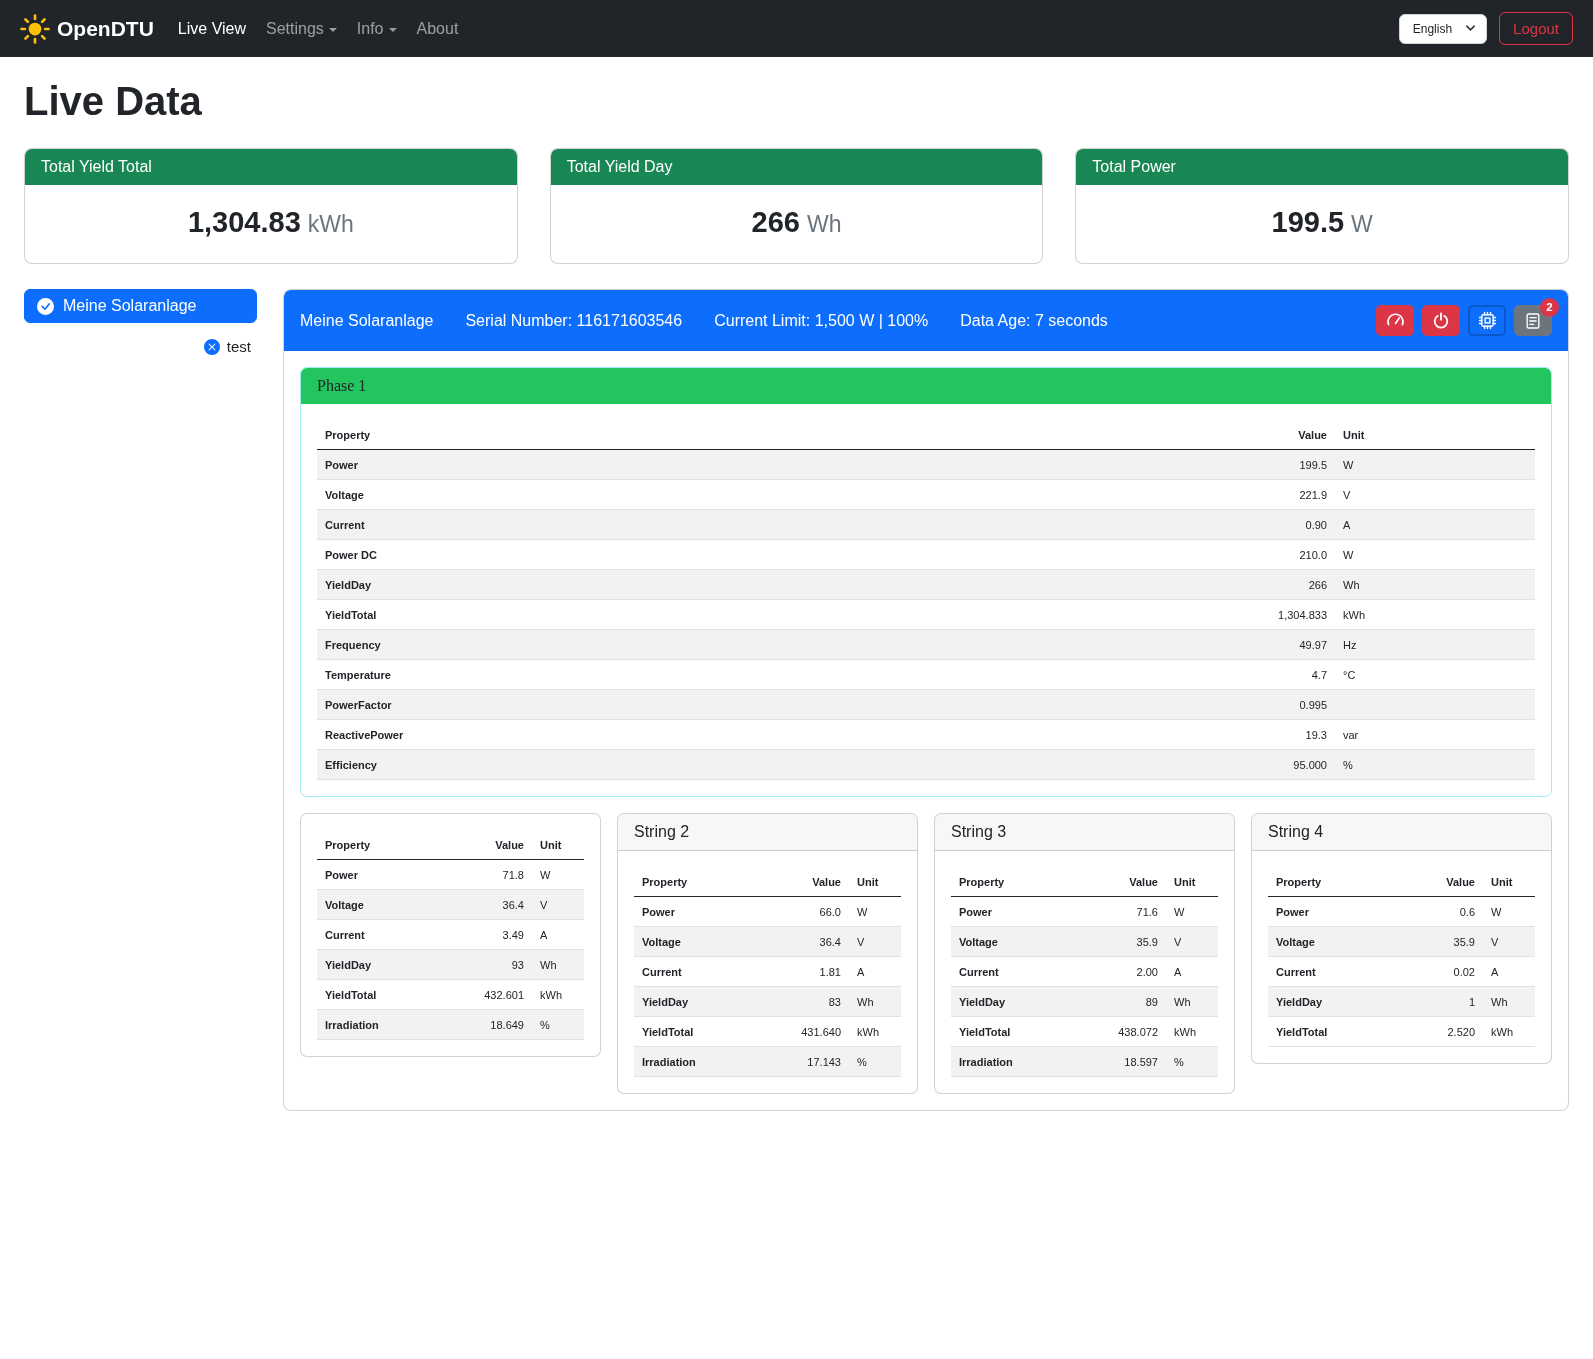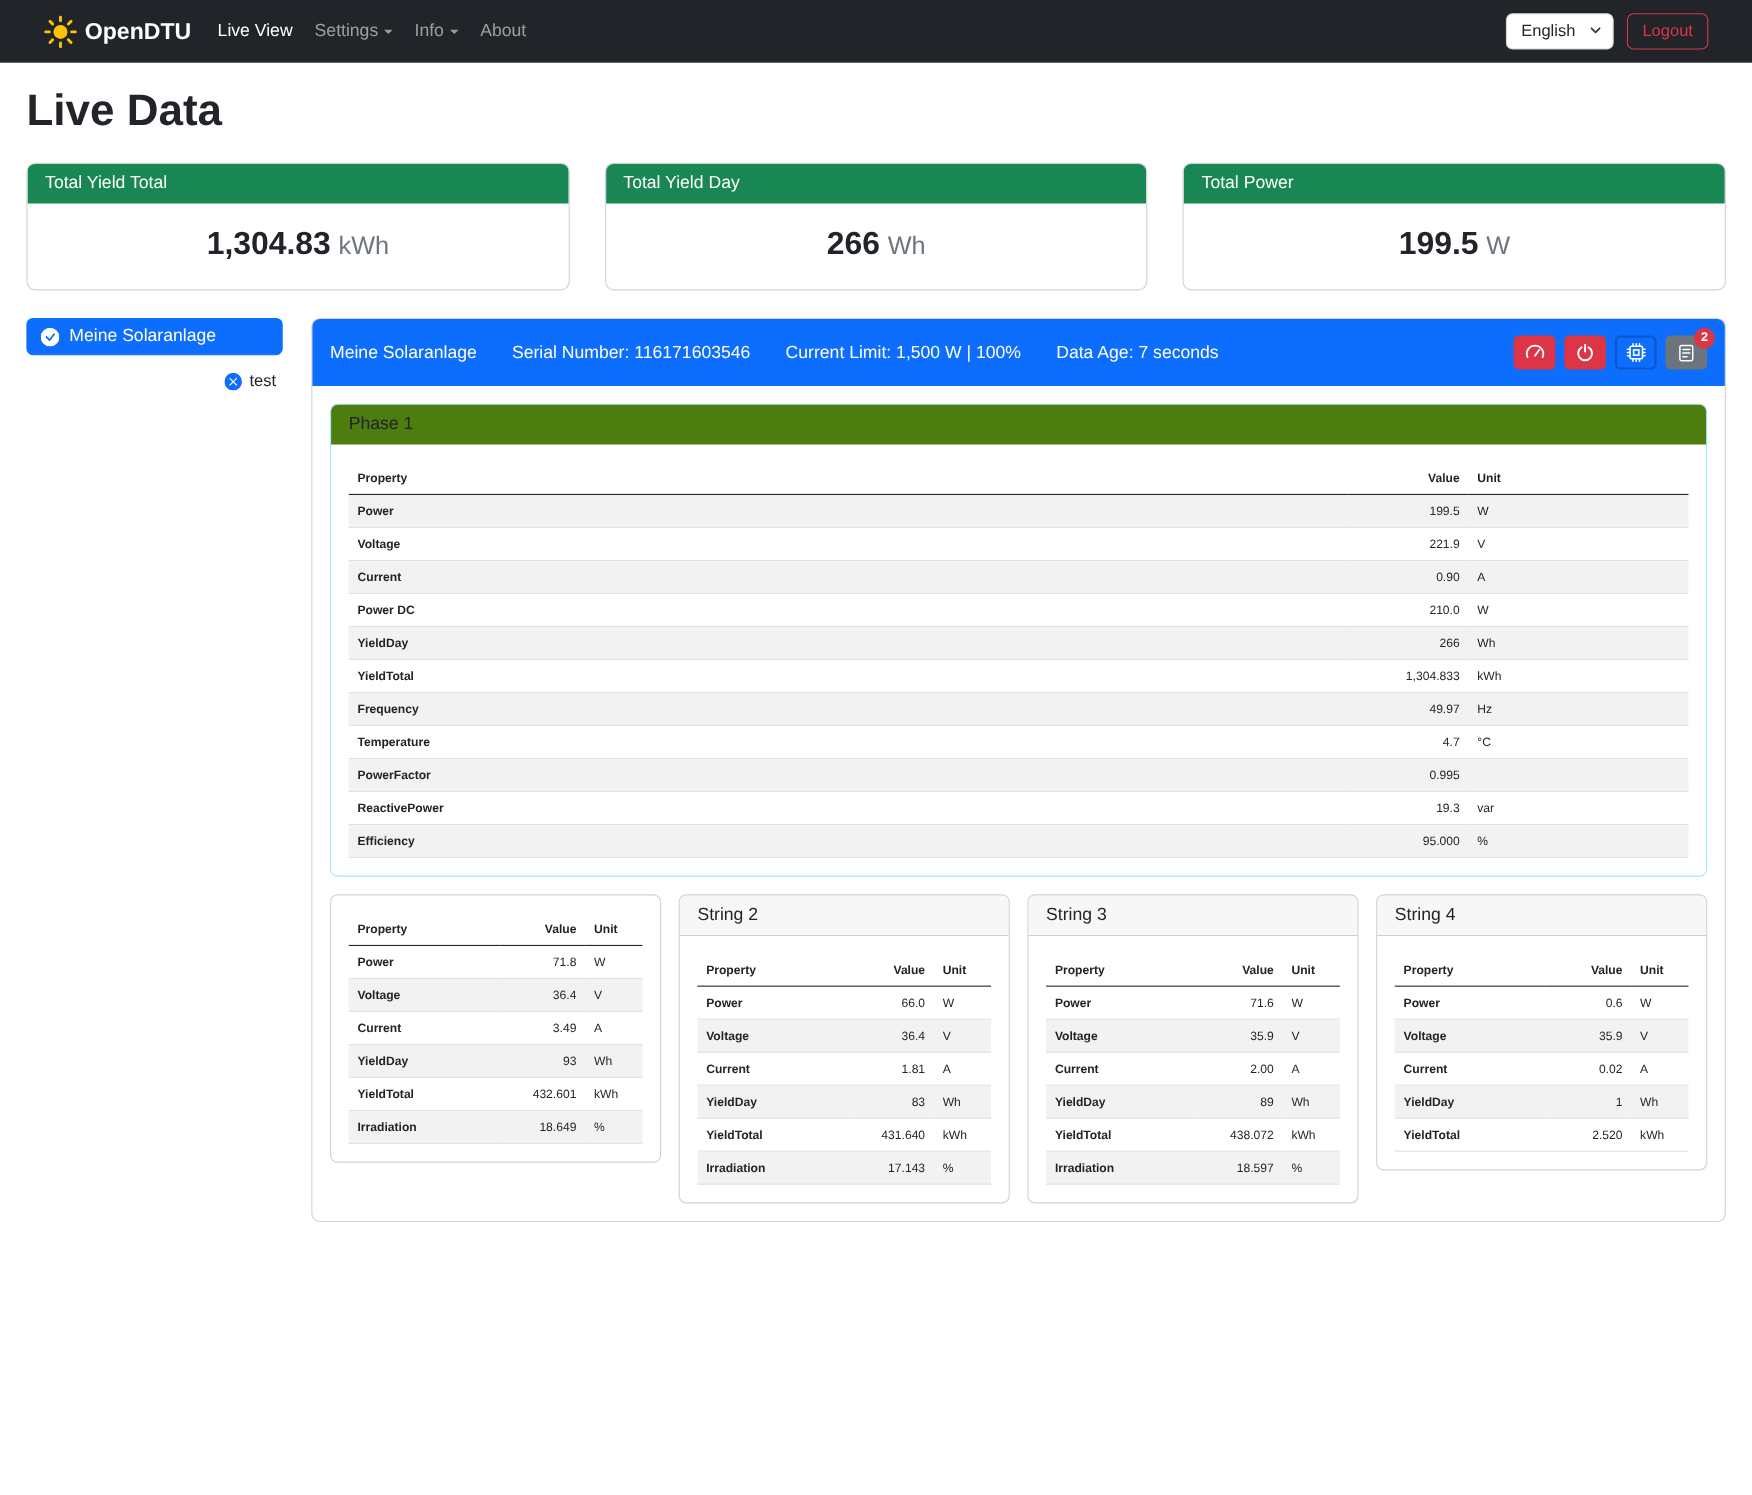--- a/index.html
+++ b/index.html
@@ -11,21 +11,21 @@
     color: #212529;
     font-size: 16px;
   }
 
   
   .navbar {
     background: #212529;
     height: 57px;
     display: flex;
     align-items: center;
-    padding: 0 40px;
+    padding: 0 20px;
   }
   .brand {
     display: flex; align-items: center; gap: 7px;
     color: #fff; font-size: 21px; font-weight: 600;
     margin-right: 14px; cursor: pointer; text-decoration: none;
   }
   .nav-link {
     color: rgba(255,255,255,.55);
     font-size: 16px; padding: 8px 10px;
     cursor: pointer; text-decoration: none; background: none; border: none;
@@ -33,21 +33,21 @@
   }
   .nav-link.active { color: #fff; }
   .caret {
     display: inline-block; margin-left: 5px; vertical-align: 2px;
     border-left: 4px solid transparent; border-right: 4px solid transparent;
     border-top: 4.5px solid currentColor;
   }
   .nav-right { margin-left: auto; display: flex; align-items: center; gap: 12px; }
   .lang-select {
     position: relative; background: #fff; border: 1px solid #ced4da;
-    border-radius: 6px; padding: 7px 34px 7px 13px; font-size: 15px;
+    border-radius: 6px; padding: 7px 34px 7px 13px; font-size: 12px;
     color: #212529; cursor: pointer;
   }
   .lang-select .chev { position: absolute; right: 9px; top: 50%; transform: translateY(-48%); }
   .logout-btn {
     background: transparent; border: 1px solid #dc3545; color: #dc3545;
     border-radius: 6px; padding: 7px 13px; font-size: 15px; cursor: pointer;
     font-family: inherit;
   }
 
   
@@ -98,22 +98,23 @@
   .count-badge {
     position: absolute; top: -8px; right: -8px; background: #dc3545; color: #fff;
     border-radius: 50%; min-width: 19px; height: 19px; font-size: 11.5px;
     font-weight: 700; display: grid; place-items: center; line-height: 1;
   }
   .inverter-body { padding: 16px; }
 
   
   .phase-card { border: 1px solid #9eeaf9; border-radius: 7px; }
   .phase-header {
-    background: #4d7c0f; color: #212529; padding: 9px 16px; font-size: 16px;
+    background: #22c55e; color: #212529; padding: 9px 16px; font-size: 16px;
     border-radius: 6px 6px 0 0;
+    font-family: Liberation Serif, serif;
   }
   .phase-body { padding: 16px 16px 0; }
 
   
   table.data-table {
     width: 100%; border-collapse: collapse; font-size: 11px; margin-bottom: 16px;
   }
   .data-table th, .data-table td {
     padding: 8.5px 8px; text-align: left; border-bottom: 1px solid #dee2e6;
   }

